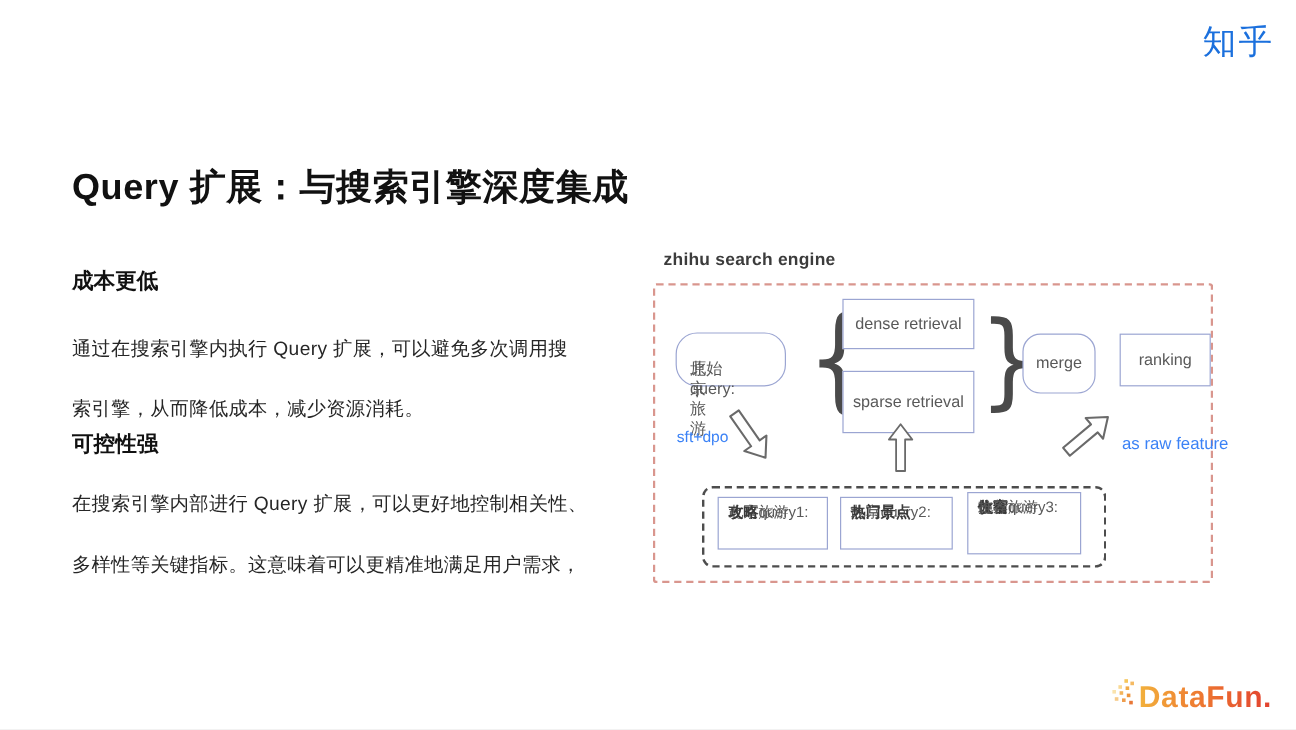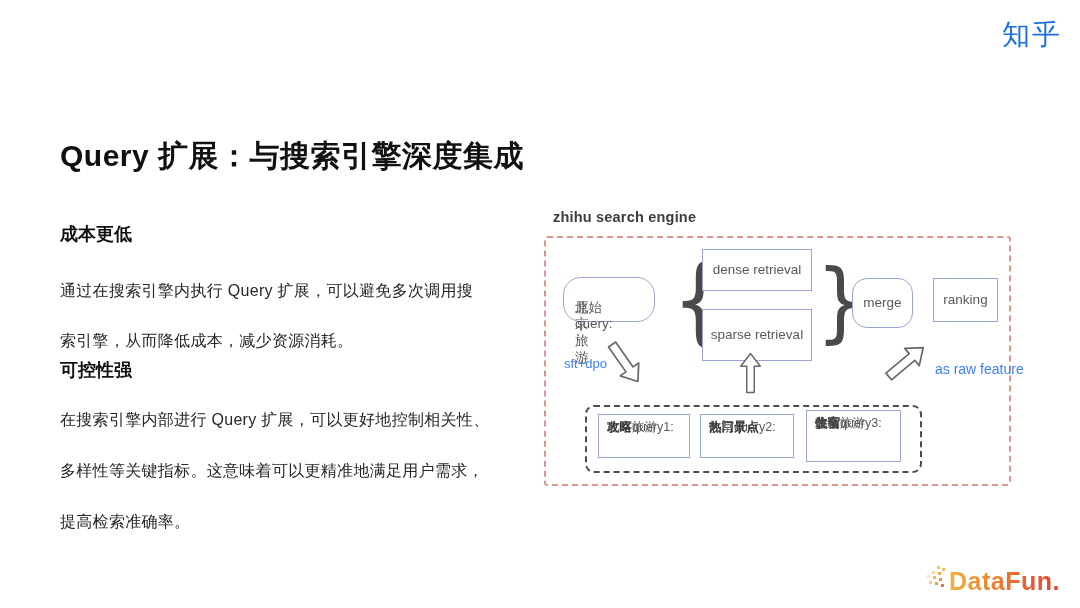--- a/index.html
+++ b/index.html
@@ -35,21 +35,21 @@
     border:1.5px solid var(--box-border,#9ba5d2); background:#ffffff;
     color:var(--dg-text,#595959); font-size:13.5px;
     display:flex; align-items:center; justify-content:center; text-align:center;
     line-height:1.25;
   }
   .node.leftalign { justify-content:flex-start; text-align:left; padding-left:11px; }
   .origin-box  { left:19px;  top:72px;  width:92px;  height:45px;border-radius:18px; }
   .dense-box   { left:158px; top:44px;  width:110px; height:42px; }
   .sparse-box  { left:158px; top:104px; width:110px; height:52px; }
   .merge-box   { left:308px; top:73px;  width:61px;  height:50px;border-radius:15px; }
-  .ranking-box { left:389px; top:73px;  width:65px;  height:44px; }
+  .ranking-box { left:389px; top:73px;  width:76px;  height:44px; }
   .brace {
     color:#4a4a4a; font-family:"DejaVu Sans", sans-serif; font-weight:400;
     font-size:86px; line-height:100px; transform:scaleY(1.12); transform-origin:center;
   }
   .brace-left  { left:128px; top:44px; }
   .brace-right { left:272px; top:52px; font-size:78px; line-height:88px; }
   .dg-small-label { font-size:13px; color:#3b82f6; white-space:nowrap; }
   .sft-label { left:20px; top:151px; }
   .raw-label { left:367px; top:156px; font-size:14px;margin-left:24px; }
   .arrow-svg { overflow:visible; }
@@ -90,21 +90,20 @@
 
   <div class="page-title">Query 扩展：与搜索引擎深度集成</div>
 
   <div class="lp-heading h1">成本更低</div>
   <div class="lp-line p1a">通过在搜索引擎内执行 Query 扩展，可以避免多次调用搜</div>
   <div class="lp-line p1b">索引擎，从而降低成本，减少资源消耗。</div>
 
   <div class="lp-heading h2">可控性强</div>
   <div class="lp-line p2a">在搜索引擎内部进行 Query 扩展，可以更好地控制相关性、</div>
   <div class="lp-line p2b">多样性等关键指标。这意味着可以更精准地满足用户需求，</div>
-  <div class="lp-line p2c">提高检索准确率。</div>
 
   <div class="diagram">
     <div class="dg-label">zhihu search engine</div>
     <div class="outer-dashed"></div>
 
     <div class="node leftalign origin-box">
         <span class="ln">
           <span>原始query:</span>
         </span>
         <span class="ln">

